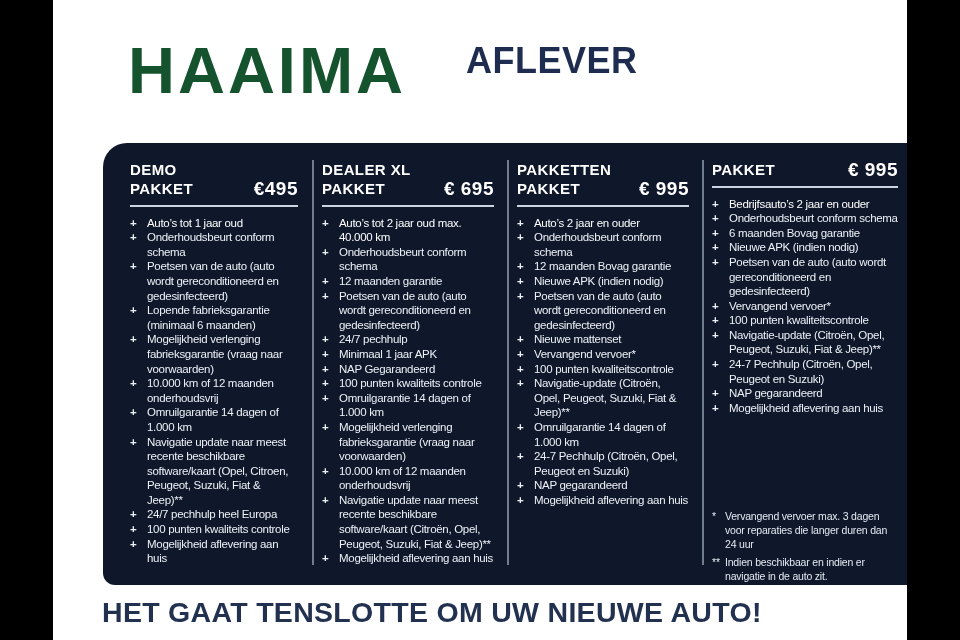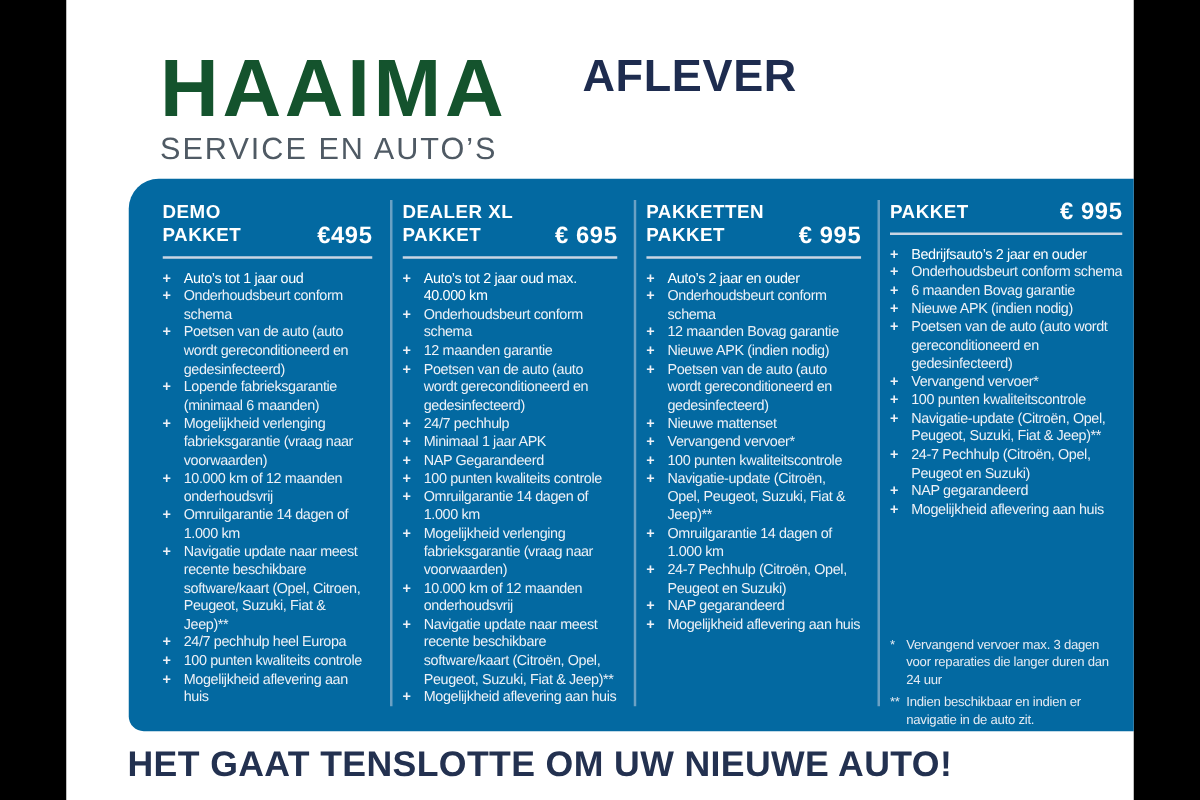--- a/index.html
+++ b/index.html
@@ -15,21 +15,21 @@
   
   .logo{position:absolute;left:128px;top:38px;}
   .logo .brand{font-size:65px;font-weight:bold;color:#14532d;letter-spacing:3px;line-height:1;}
   .logo .sub{font-size:24.5px;color:#4f5a64;letter-spacing:1.6px;margin-top:5px;line-height:1;}
   .poster-title{position:absolute;left:437px;top:42px;font-size:36px;font-weight:bold;
     color:#1e2c4f;line-height:1.06;letter-spacing:.5px;margin-left:29px;}
   .poster-title span{display:block;}
 
   
   .panel{position:absolute;left:103px;top:143px;width:804px;height:442px;
-    background:#0369a1;border-radius:24px 0 0 12px;}
+    background:#0f172a;border-radius:24px 0 0 12px;}
   .divider{position:absolute;top:17px;height:405px;width:1.5px;background:rgba(193,207,226,.55);}
   .divider.d1{left:209px;} .divider.d2{left:404px;} .divider.d3{left:599px;}
 
   .col{position:absolute;top:17px;height:425px;overflow:hidden;color:#edf1f7;}
   .col.c1{left:27px;width:168px;}
   .col.c2{left:219px;width:172px;}
   .col.c3{left:414px;width:172px;}
   .col.c4{left:609px;width:186px;}
 
   .pkg-head{display:flex;align-items:flex-end;justify-content:space-between;color:#fff;}
@@ -53,21 +53,20 @@
     color:#233150;letter-spacing:.3px;white-space:nowrap;}
 </style>
 </head>
 <body>
 
 <div class="letterbox left"></div>
 <div class="letterbox right"></div>
 
 <div class="logo">
   <div class="brand">HAAIMA</div>
-  <div class="sub">SERVICE EN AUTO’S</div>
 </div>
 
 <div class="poster-title">
   <span>AFLEVER</span>
 </div>
 
 <div class="panel">
   <div class="divider d1"></div>
   <div class="divider d2"></div>
   <div class="divider d3"></div>

